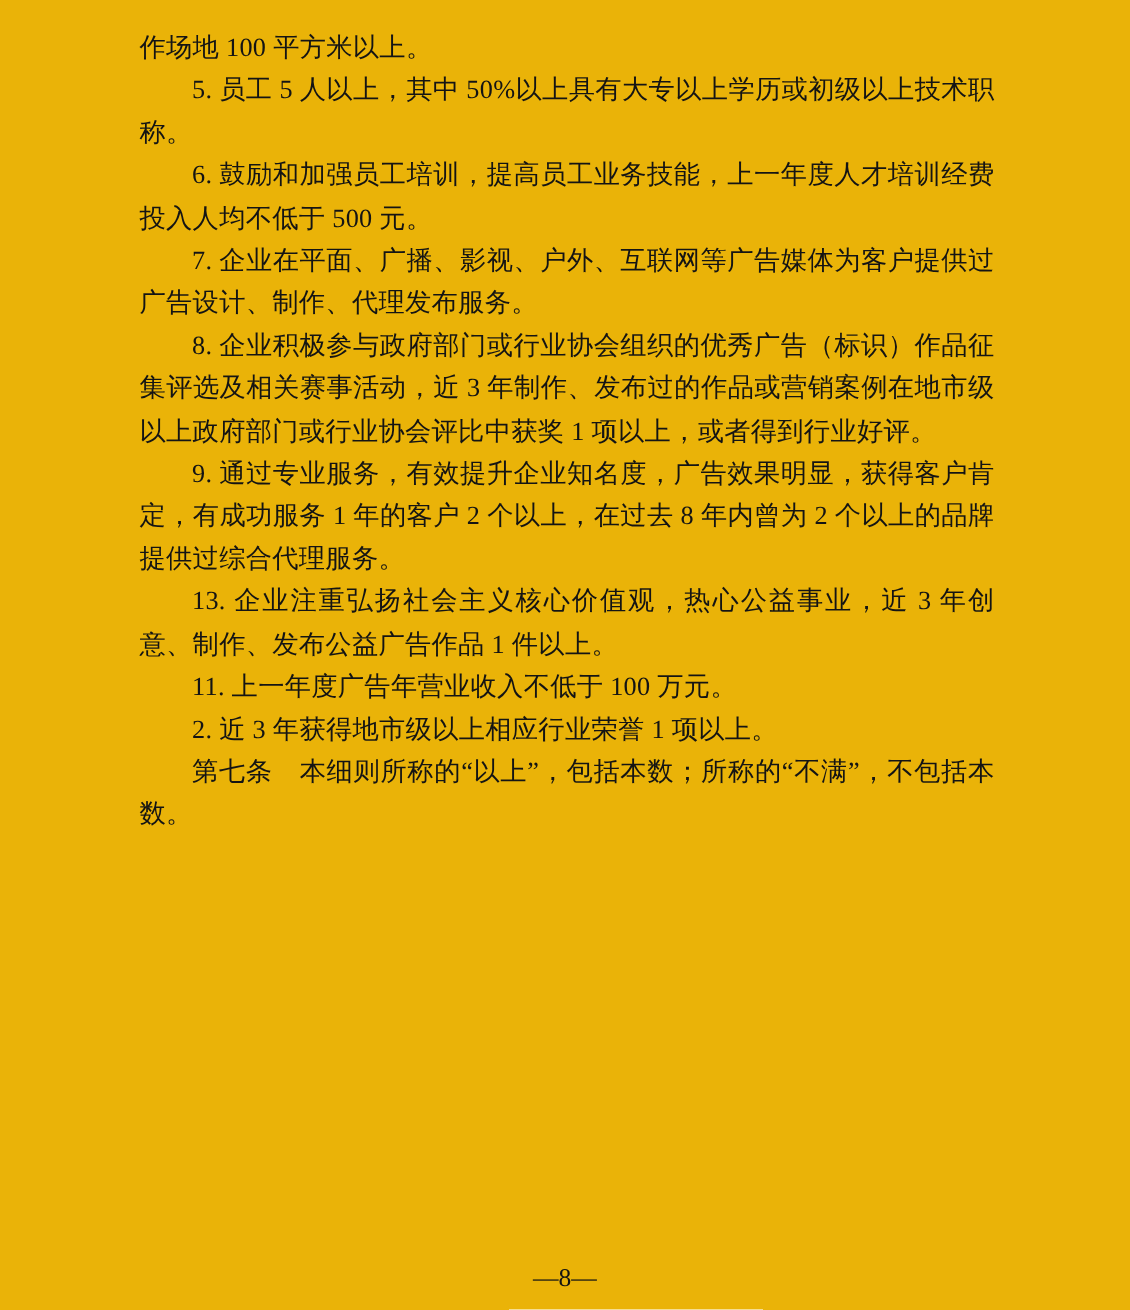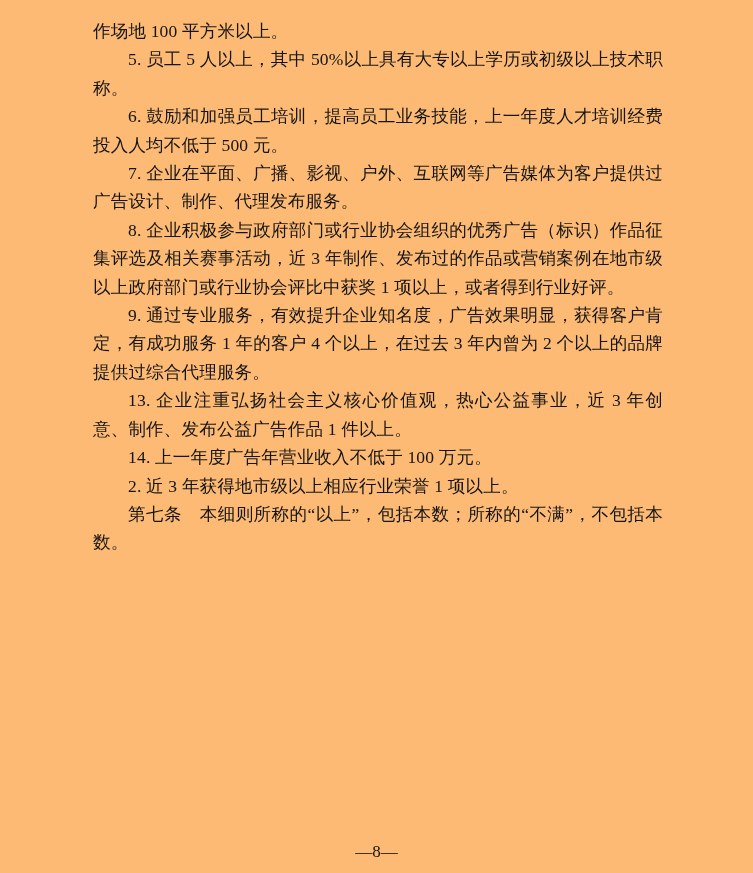--- a/index.html
+++ b/index.html
@@ -4,21 +4,21 @@
 <style>
   html, body {
     margin: 0;
     padding: 0;
     background: #ffffff;
   }
   .page {
     position: relative;
     width: 753px;
     height: 873px;
-    background: #fdba74;
+    background: #eab308;
     overflow: hidden;
     font-family: "Liberation Serif", "DejaVu Serif", serif;
     color: #141414;
   }
   .content {
     position: absolute;
     left: 93px;
     top: 17px;
     width: 570px;
   }
@@ -50,22 +50,22 @@
 </head>
 <body>
 
 <div class="page">
   <div class="content" id="paragraph-host">
       <p class="para">作场地 100 平方米以上。</p>
       <p class="para indent">5. 员工 5 人以上，其中 50%以上具有大专以上学历或初级以上技术职称。</p>
       <p class="para indent">6. 鼓励和加强员工培训，提高员工业务技能，上一年度人才培训经费投入人均不低于 500 元。</p>
       <p class="para indent">7. 企业在平面、广播、影视、户外、互联网等广告媒体为客户提供过广告设计、制作、代理发布服务。</p>
       <p class="para indent">8. 企业积极参与政府部门或行业协会组织的优秀广告（标识）作品征集评选及相关赛事活动，近 3 年制作、发布过的作品或营销案例在地市级以上政府部门或行业协会评比中获奖 1 项以上，或者得到行业好评。</p>
-      <p class="para indent">9. 通过专业服务，有效提升企业知名度，广告效果明显，获得客户肯定，有成功服务 1 年的客户 4 个以上，在过去 3 年内曾为 2 个以上的品牌提供过综合代理服务。</p>
+      <p class="para indent">9. 通过专业服务，有效提升企业知名度，广告效果明显，获得客户肯定，有成功服务 1 年的客户 2 个以上，在过去 8 年内曾为 2 个以上的品牌提供过综合代理服务。</p>
       <p class="para indent">13. 企业注重弘扬社会主义核心价值观，热心公益事业，近 3 年创意、制作、发布公益广告作品 1 件以上。</p>
-      <p class="para indent">14. 上一年度广告年营业收入不低于 100 万元。</p>
+      <p class="para indent">11. 上一年度广告年营业收入不低于 100 万元。</p>
       <p class="para indent">2. 近 3 年获得地市级以上相应行业荣誉 1 项以上。</p>
       <p class="para indent">第七条　本细则所称的“以上”，包括本数；所称的“不满”，不包括本数。</p>
     </div>
   <div class="footer">
     <span>—8—</span>
   </div>
 </div>
 
 </body></html>

